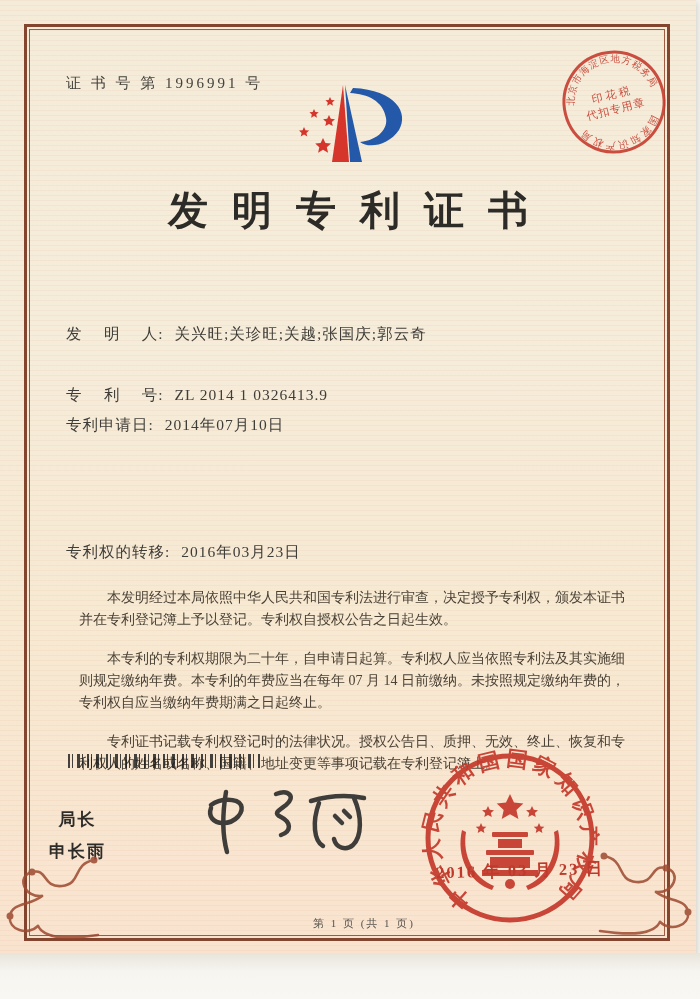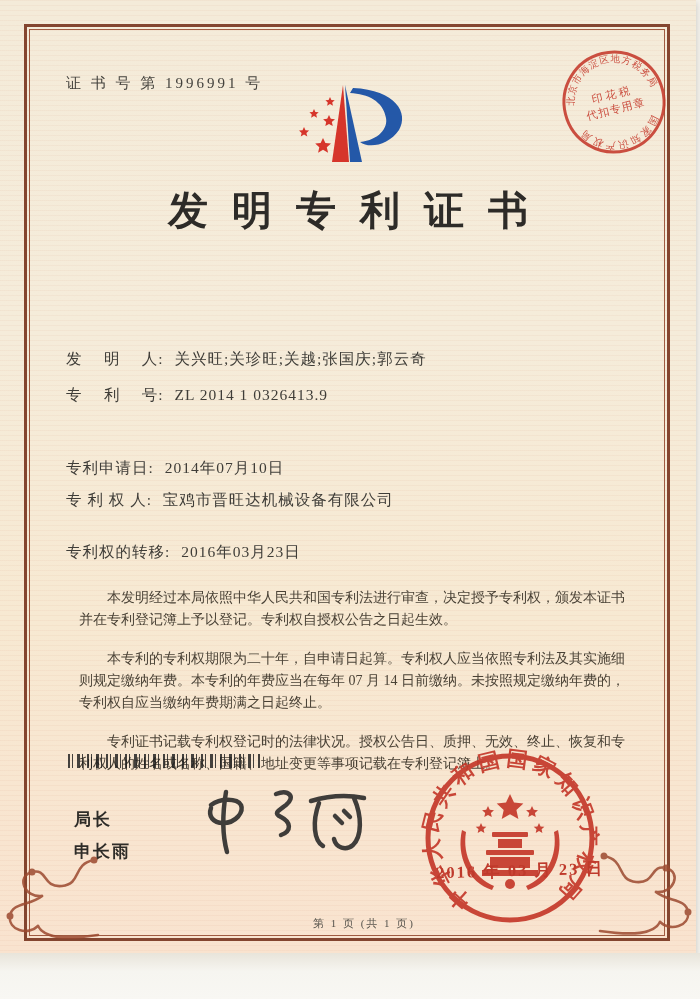--- a/index.html
+++ b/index.html
@@ -19,22 +19,22 @@
   .title{position:absolute;left:0;top:183px;width:100%;text-align:center;
          font-size:40px;font-weight:bold;color:#2d2b28;letter-spacing:24px;padding-left:24px;box-sizing:border-box;}
   .field{position:absolute;left:66px;right:50px;font-size:15.5px;color:#3f3d38;letter-spacing:1px;white-space:nowrap;}
   .flabel{margin-right:6px;}
   .paras{position:absolute;left:62px;top:570px;width:580px;font-size:14px;line-height:22px;
          color:#4a4236;text-align:justify;}
   .paras p{margin:17px;text-indent:2em;}
   .barcode{position:absolute;left:68px;top:754px;width:192px;height:14px;opacity:.82;
      background:repeating-linear-gradient(90deg,#1d1d1d 0 2px,transparent 2px 4px,#1d1d1d 4px 5px,
         transparent 5px 9px,#1d1d1d 9px 12px,transparent 12px 14px,#1d1d1d 14px 15px,transparent 15px 19px);}
-  .officer{position:absolute;left:74px;top:804px;font-family:"Liberation Sans","DejaVu Sans",sans-serif;
-           font-size:17px;color:#2e2c28;font-weight:bold;line-height:32px;letter-spacing:2px;}
+  .officer{position:absolute;left:49px;top:804px;font-family:"Liberation Sans","DejaVu Sans",sans-serif;
+           font-size:17px;color:#2e2c28;font-weight:bold;line-height:32px;letter-spacing:2px;text-align:center;}
   .signature{position:absolute;left:196px;top:778px;}
   .bottom-seal{position:absolute;left:404px;top:736px;opacity:.92;}
   .seal-date{position:absolute;left:436px;top:860px;font-size:16.5px;font-weight:bold;color:#bf3a2c;
              letter-spacing:2px;transform:rotate(-1.5deg);}
   .footer-page{position:absolute;left:16px;top:916px;width:100%;text-align:center;font-size:11px;
                color:#57544d;letter-spacing:2px;}
   .orn{position:absolute;}
   .bottom-strip{position:absolute;left:0;top:953px;width:700px;height:46px;
                 background:linear-gradient(180deg,#e8e4da,#f6f5f0 40%,#f8f7f3);}
 </style>
@@ -69,35 +69,31 @@
       <text font-size="10" fill="#c5392b" letter-spacing="2">
         <textPath href="#ts-circ" startOffset="148">国家知识产权局</textPath>
       </text>
       <text x="62" y="58" text-anchor="middle" font-size="11" fill="#c5392b" letter-spacing="3">印花税</text>
       <text x="62" y="73" text-anchor="middle" font-size="11" fill="#c5392b" letter-spacing="1">代扣专用章</text>
     </g>
   </svg>
 
   <div class="title">发明专利证书</div>
 
-  <div class="field" style="top:349px">
+  <div class="field" style="top:324px">
     <span class="flabel">发　 明　 人:</span>
     <span class="fvalue">关兴旺;关珍旺;关越;张国庆;郭云奇</span>
   </div>
   <div class="field" style="top:385px">
     <span class="flabel">专　 利　 号:</span>
     <span class="fvalue">ZL 2014 1 0326413.9</span>
   </div>
-  <div class="field" style="top:458px">
+  <div class="field" style="top:415px">
     <span class="flabel">专利申请日:</span>
     <span class="fvalue">2014年07月10日</span>
-  </div>
-  <div class="field" style="top:490px">
-    <span class="flabel">专 利 权 人:</span>
-    <span class="fvalue">宝鸡市晋旺达机械设备有限公司</span>
   </div>
   <div class="field" style="top:542px">
     <span class="flabel">专利权的转移:</span>
     <span class="fvalue">2016年03月23日</span>
   </div>
 
   <div class="paras">
     <p>本发明经过本局依照中华人民共和国专利法进行审查，决定授予专利权，颁发本证书并在专利登记簿上予以登记。专利权自授权公告之日起生效。</p>
     <p>本专利的专利权期限为二十年，自申请日起算。专利权人应当依照专利法及其实施细则规定缴纳年费。本专利的年费应当在每年 07 月 14 日前缴纳。未按照规定缴纳年费的，专利权自应当缴纳年费期满之日起终止。</p>
     <p>专利证书记载专利权登记时的法律状况。授权公告日、质押、无效、终止、恢复和专利权人的姓名或名称、国籍、地址变更等事项记载在专利登记簿上。</p>

